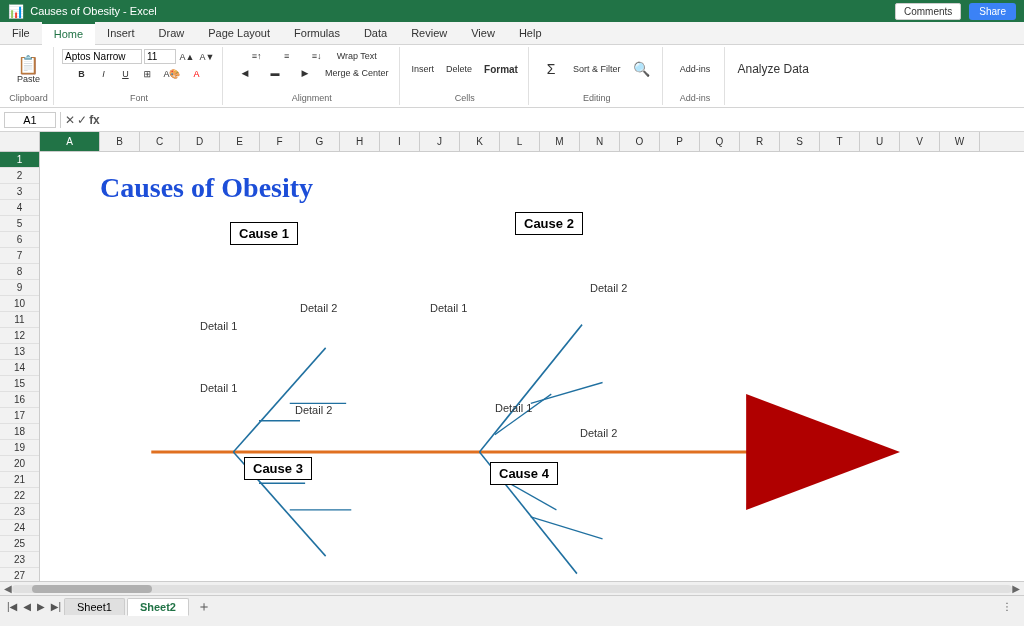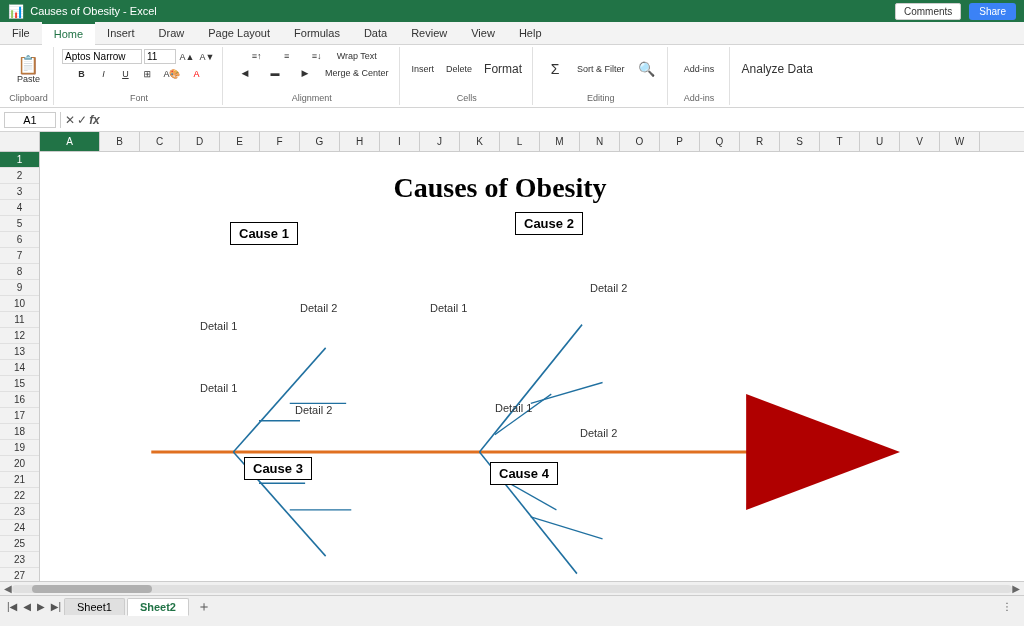--- a/index.html
+++ b/index.html
@@ -172,25 +172,24 @@
 
     
     #diagram-container {
       position: absolute;
       top: 20px;
       left: 60px;
       width: 800px;
       height: 500px;
     }
     #diagram-title {
-      text-align: center;
       font-size: 28px;
       font-weight: bold;
       margin-bottom: 20px;
-      color: #000000;
+      color: #1d4ed8;
       font-family: 'Times New Roman', serif;
     }
 
     
     #sheet-tabs-bar {
       display: flex;
       align-items: center;
       background: #f0f0f0;
       border-top: 1px solid #ccc;
       height: 22px;
@@ -357,21 +356,21 @@
       </div>
       <span class="ribbon-group-label">Alignment</span>
     </div>
 
 
 
     <div class="ribbon-group" style="min-width:80px;">
       <div class="ribbon-group-content" style="gap:4px; padding-bottom:14px;">
         <button class="rb-btn" style="font-size:9px;">Insert</button>
         <button class="rb-btn" style="font-size:9px;">Delete</button>
-        <button class="rb-btn" style="font-size:12px;">Format</button>
+        <button class="rb-btn" style="font-size:10px;font-weight:bold;">Format</button>
       </div>
       <span class="ribbon-group-label">Cells</span>
     </div>
 
     <div class="ribbon-group" style="min-width:80px;">
       <div class="ribbon-group-content" style="gap:4px; padding-bottom:14px;">
         <button class="rb-btn" style="font-size:14px;">Σ</button>
         <button class="rb-btn" style="font-size:9px;">Sort &amp; Filter</button>
         <button class="rb-btn" style="font-size:14px;">🔍</button>
       </div>
@@ -392,21 +391,21 @@
     </div>
   </div>
 </div>
 
 <div id="formula-bar">
   <input id="cell-name-box" class="cell-name-box" value="A1" style="">
   <div id="formula-bar-sep"></div>
   <div id="formula-icons">
     <span style="cursor:pointer;">✕</span>
     <span style="cursor:pointer;">✓</span>
-    <span style="cursor:pointer; font-style:italic; font-weight:bold;">fx</span>
+    <span style="cursor:pointer; font-weight:bold;">fx</span>
   </div>
   <input id="formula-input" value="" style="">
 </div>
 
 <div id="main" style="height: 449px; display:flex; flex-direction:column;">
   <div id="col-headers">
     <div class="row-header-corner"></div>
 
   <div class="col-header" style="width: 60px; min-width: 60px; background: rgb(33, 115, 70); color: white;">A</div>
       <div class="col-header" style="width: 40px; min-width: 40px;">B</div>

